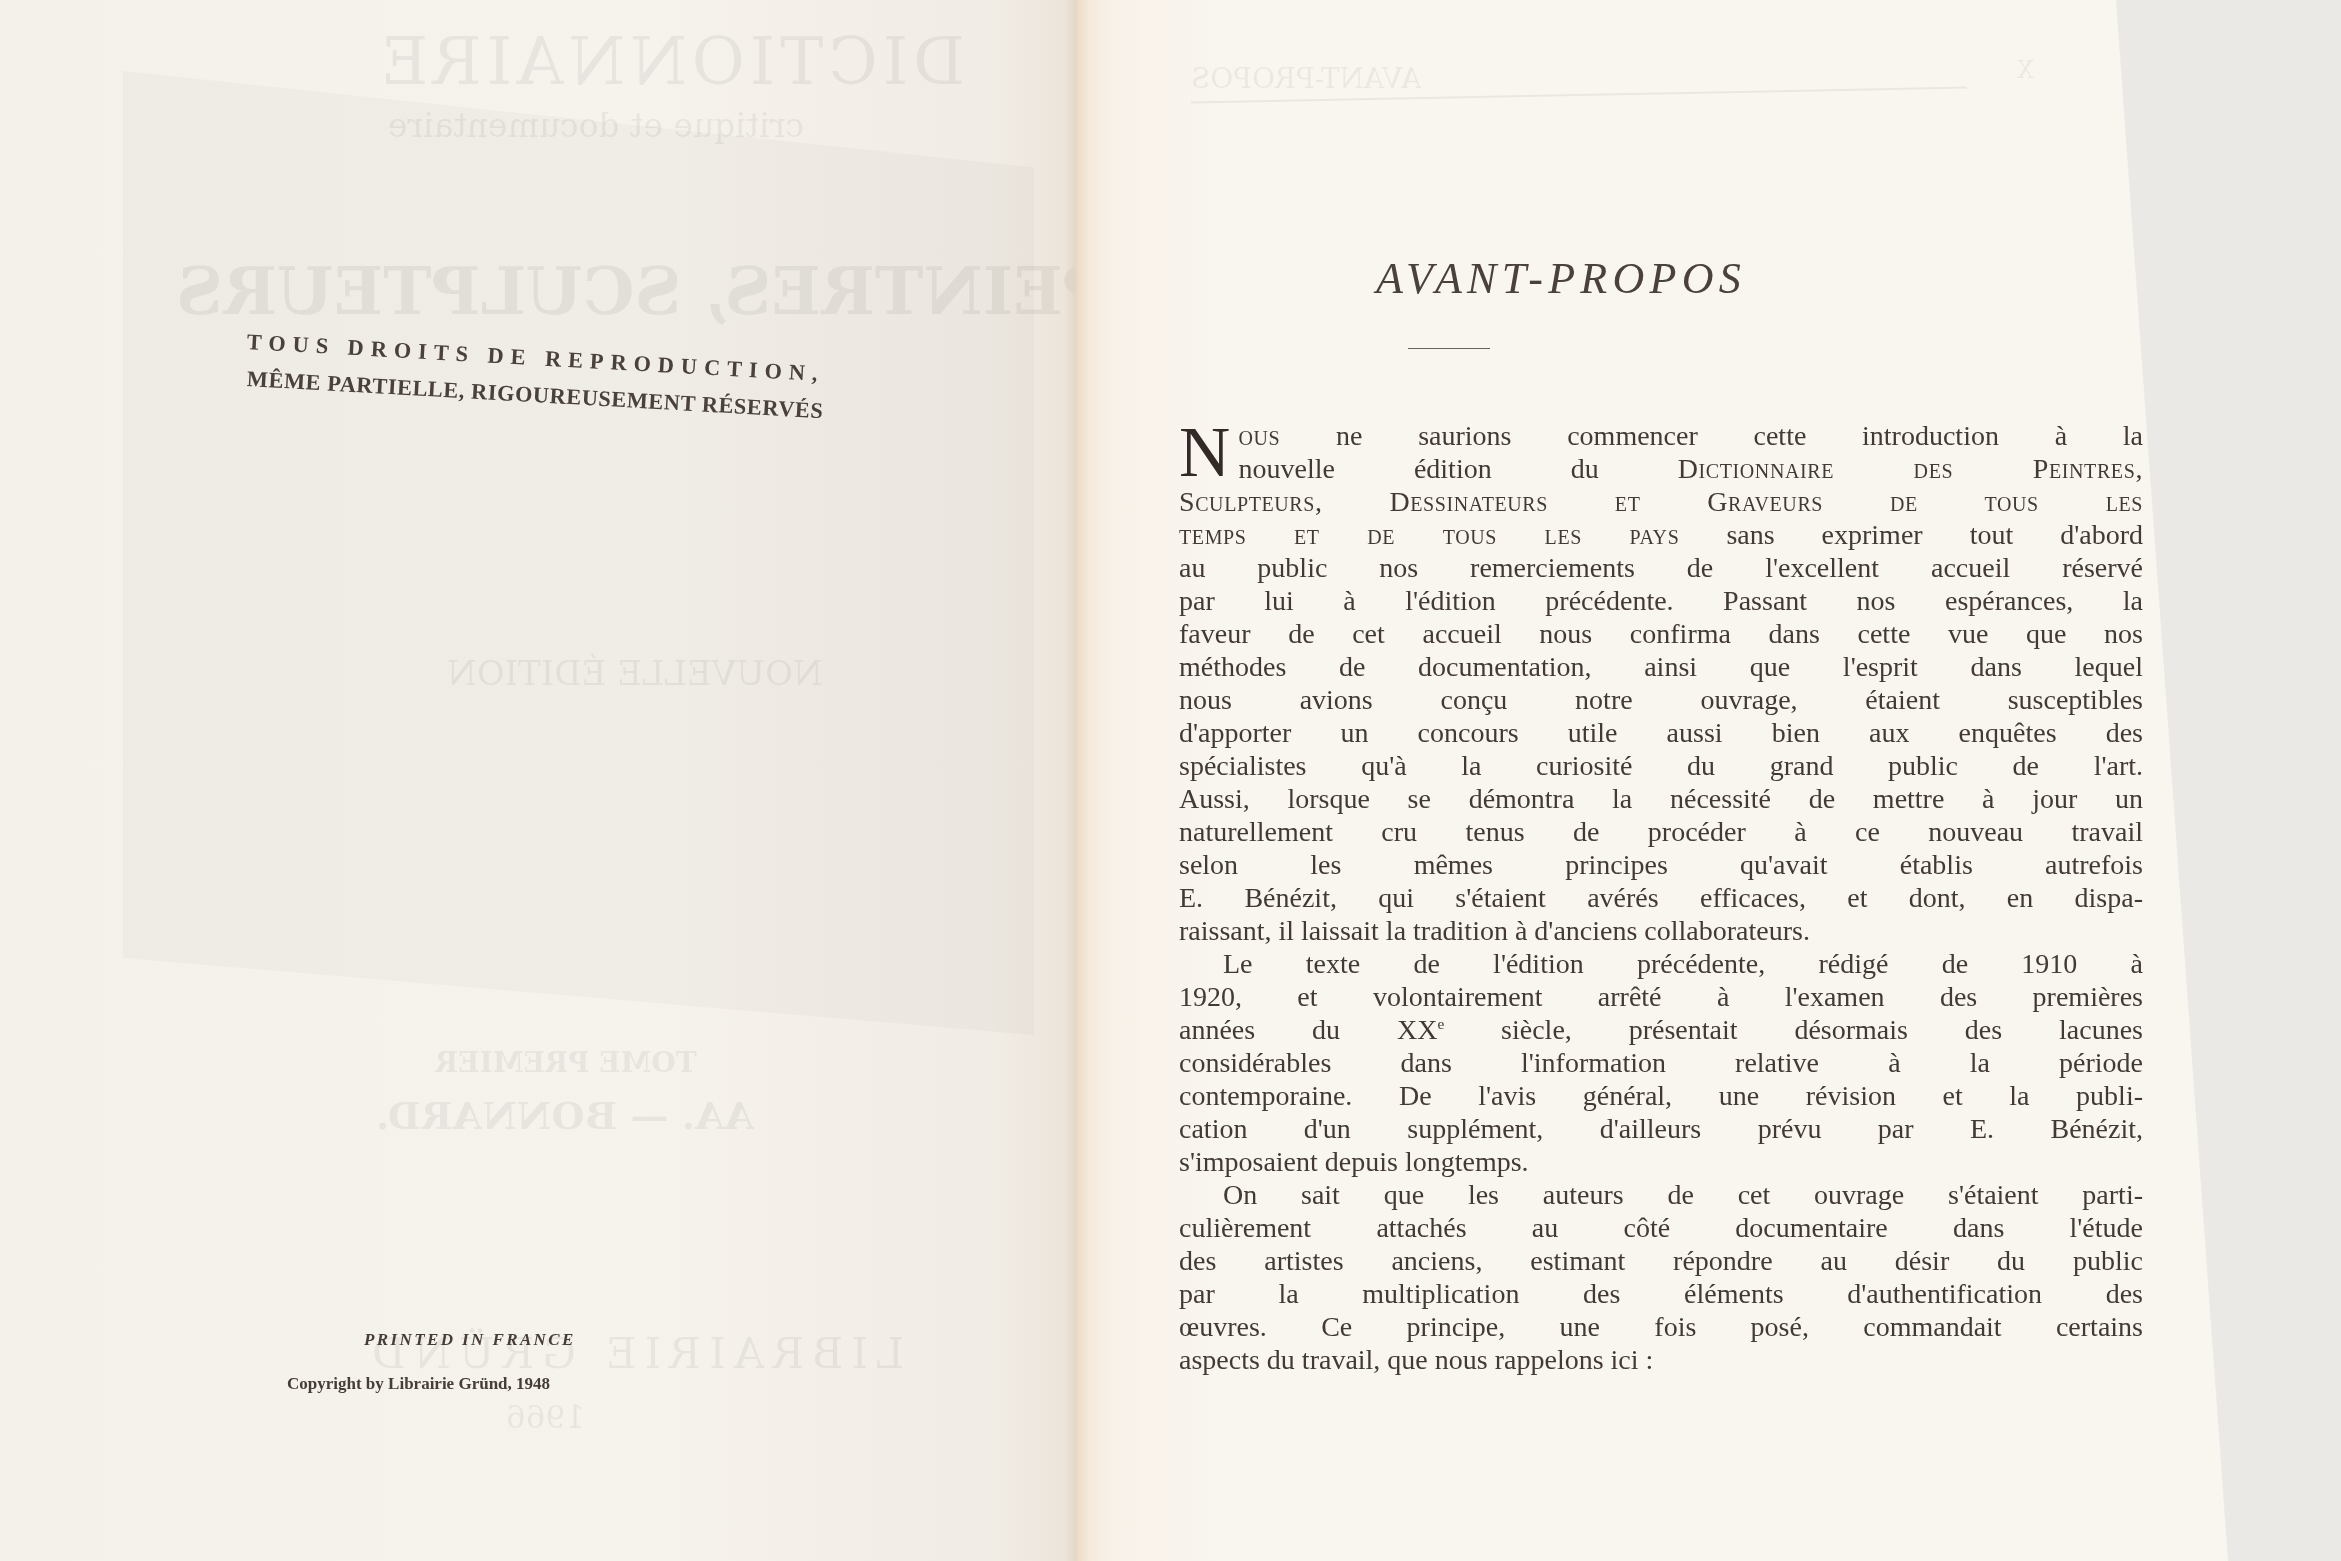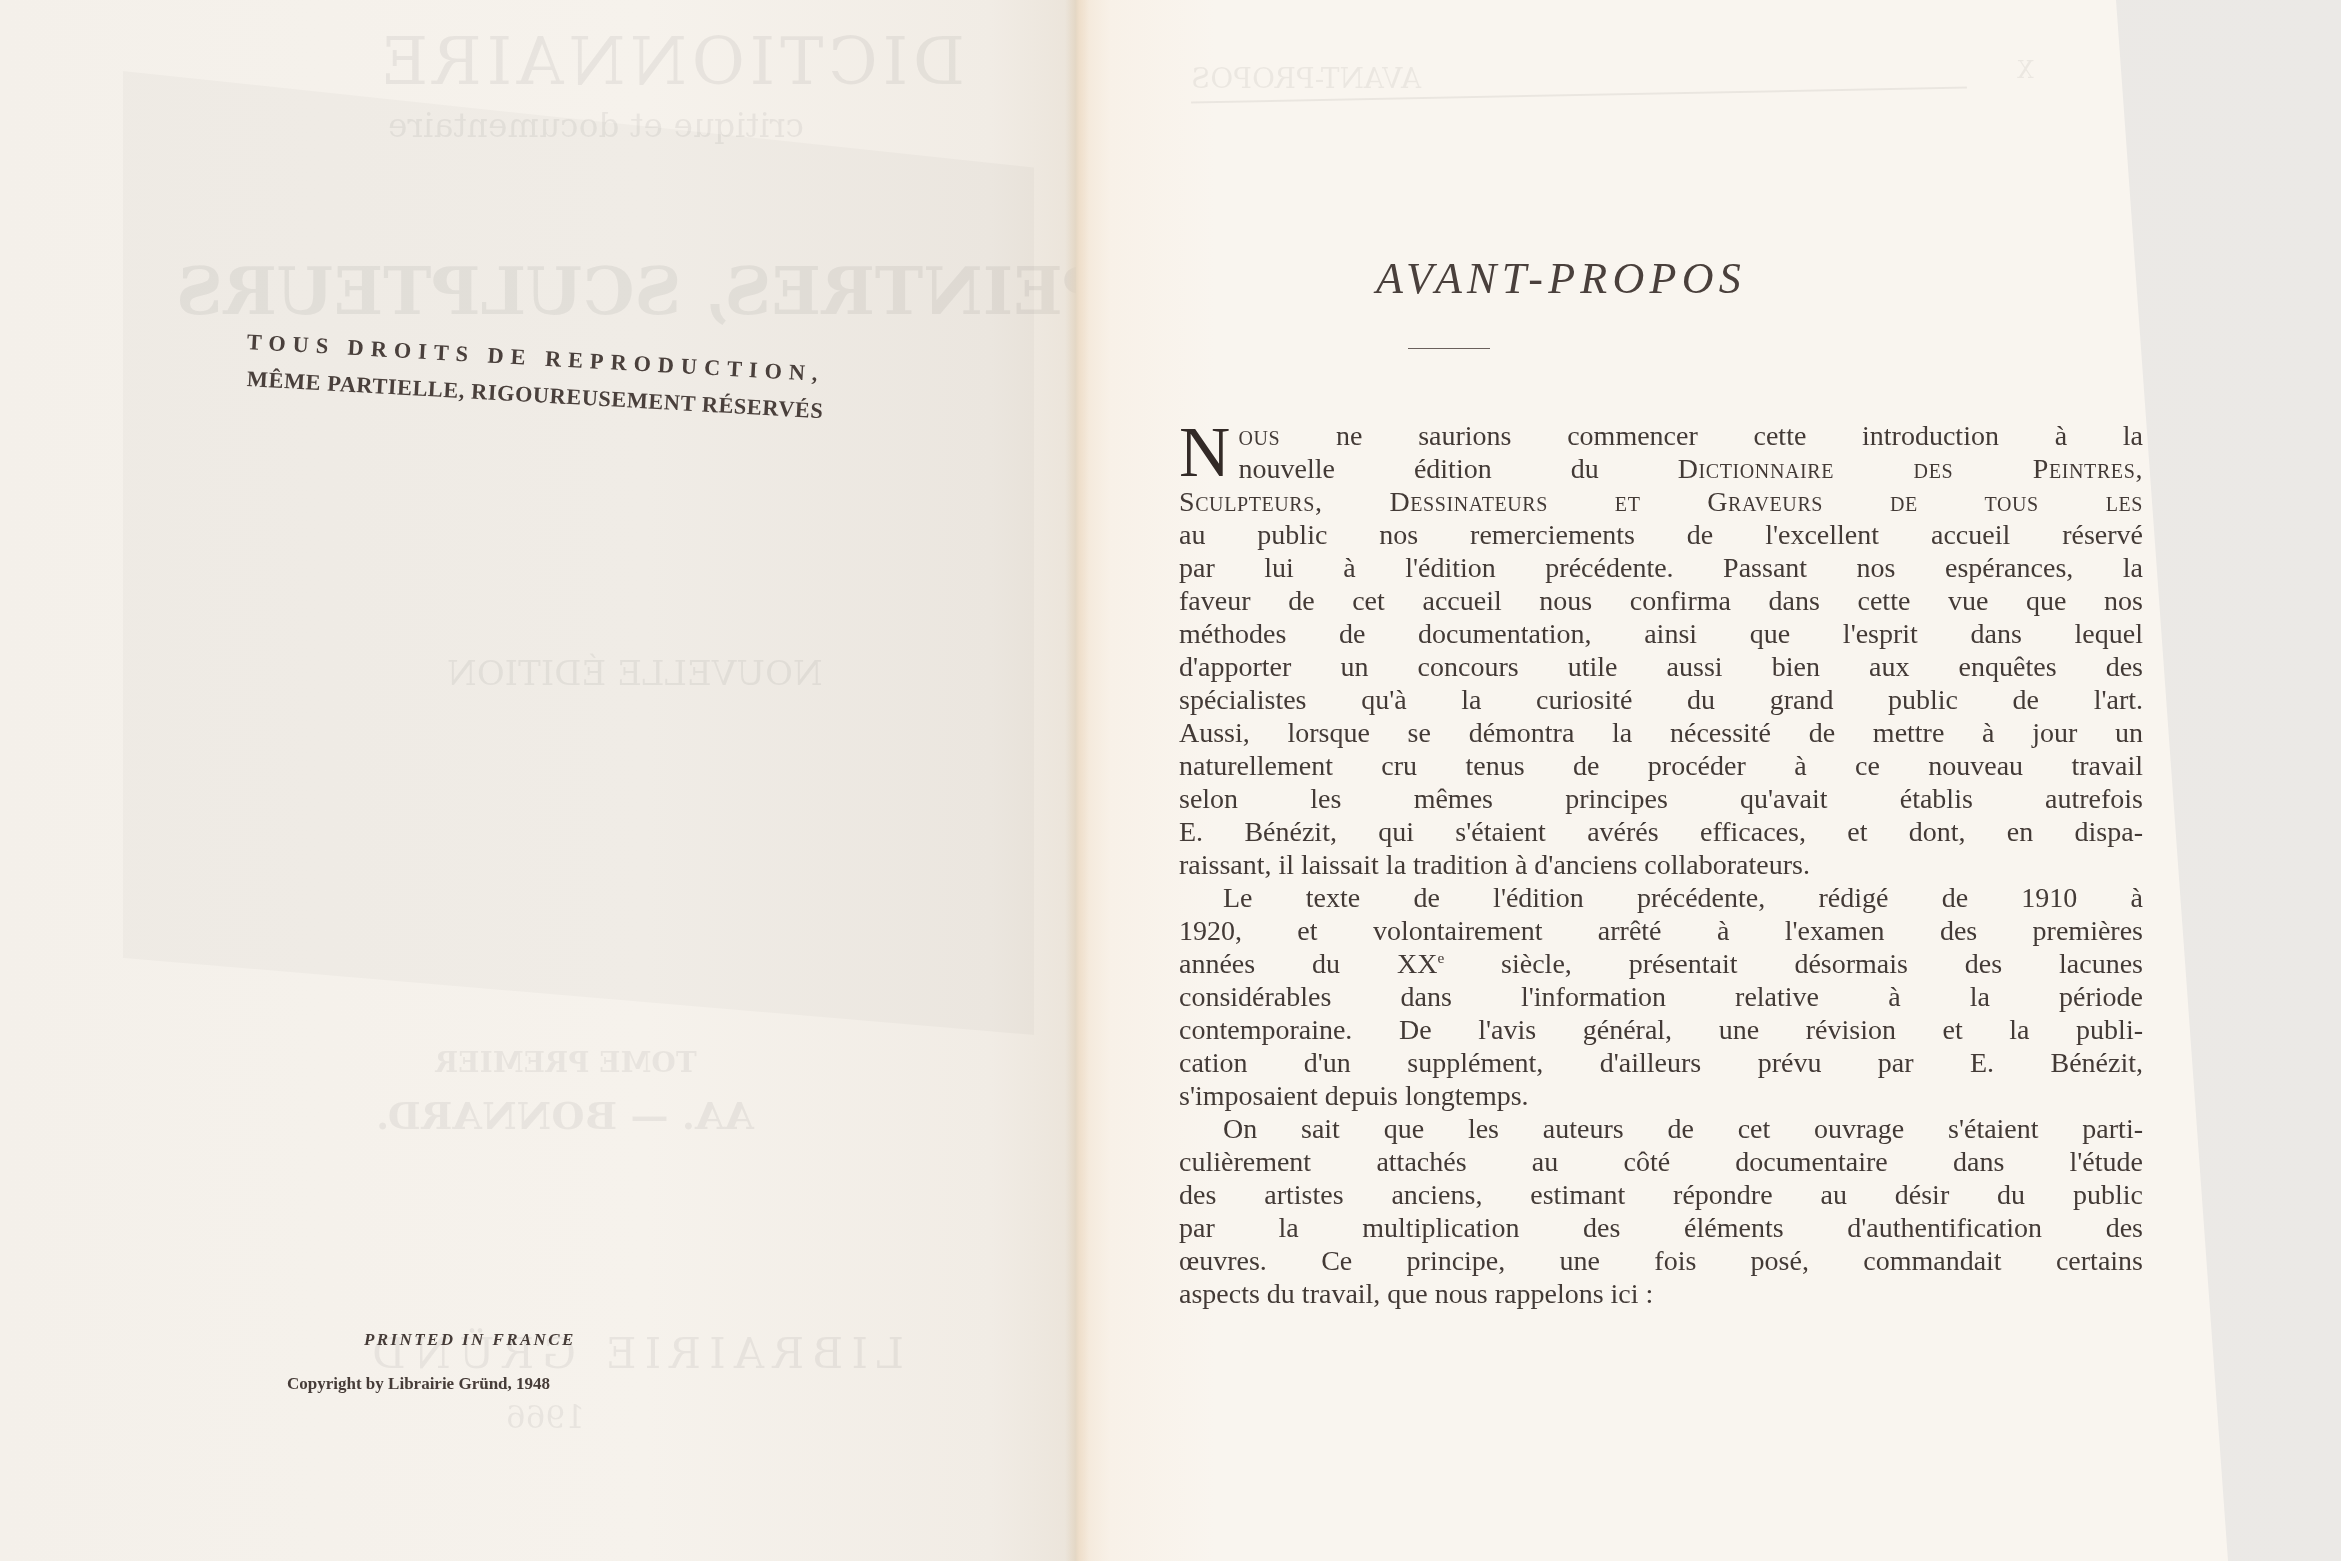--- a/index.html
+++ b/index.html
@@ -126,24 +126,26 @@
 <div class="spine"></div>
 
 <div class="title">AVANT-PROPOS</div>
 <div class="title-rule"></div>
 
 <div class="body-text" id="body-text">
   <span class="dropcap">N</span>
 <span class="line" style="padding-left: 0px;"><span class="sc">ous</span> ne saurions commencer cette introduction à la</span>
     <span class="line" style="padding-left: 0px;">nouvelle édition du <span class="sc">Dictionnaire des Peintres,</span></span>
     <span class="line"><span class="sc">Sculpteurs, Dessinateurs et Graveurs de tous les</span></span>
+    <span class="line"><span class="sc">temps et de tous les pays</span> sans exprimer tout d'abord</span>
     <span class="line">au public nos remerciements de l'excellent accueil réservé</span>
     <span class="line">par lui à l'édition précédente. Passant nos espérances, la</span>
     <span class="line">faveur de cet accueil nous confirma dans cette vue que nos</span>
     <span class="line">méthodes de documentation, ainsi que l'esprit dans lequel</span>
+    <span class="line">nous avions conçu notre ouvrage, étaient susceptibles</span>
     <span class="line">d'apporter un concours utile aussi bien aux enquêtes des</span>
     <span class="line">spécialistes qu'à la curiosité du grand public de l'art.</span>
     <span class="line">Aussi, lorsque se démontra la nécessité de mettre à jour un</span>
     <span class="line">naturellement cru tenus de procéder à ce nouveau travail</span>
     <span class="line">selon les mêmes principes qu'avait établis autrefois</span>
     <span class="line">E. Bénézit, qui s'étaient avérés efficaces, et dont, en dispa-</span>
     <span class="line last">raissant, il laissait la tradition à d'anciens collaborateurs.</span>
     <span class="line indent">Le texte de l'édition précédente, rédigé de 1910 à</span>
     <span class="line">1920, et volontairement arrêté à l'examen des premières</span>
     <span class="line">années du XX<sup>e</sup> siècle, présentait désormais des lacunes</span>

